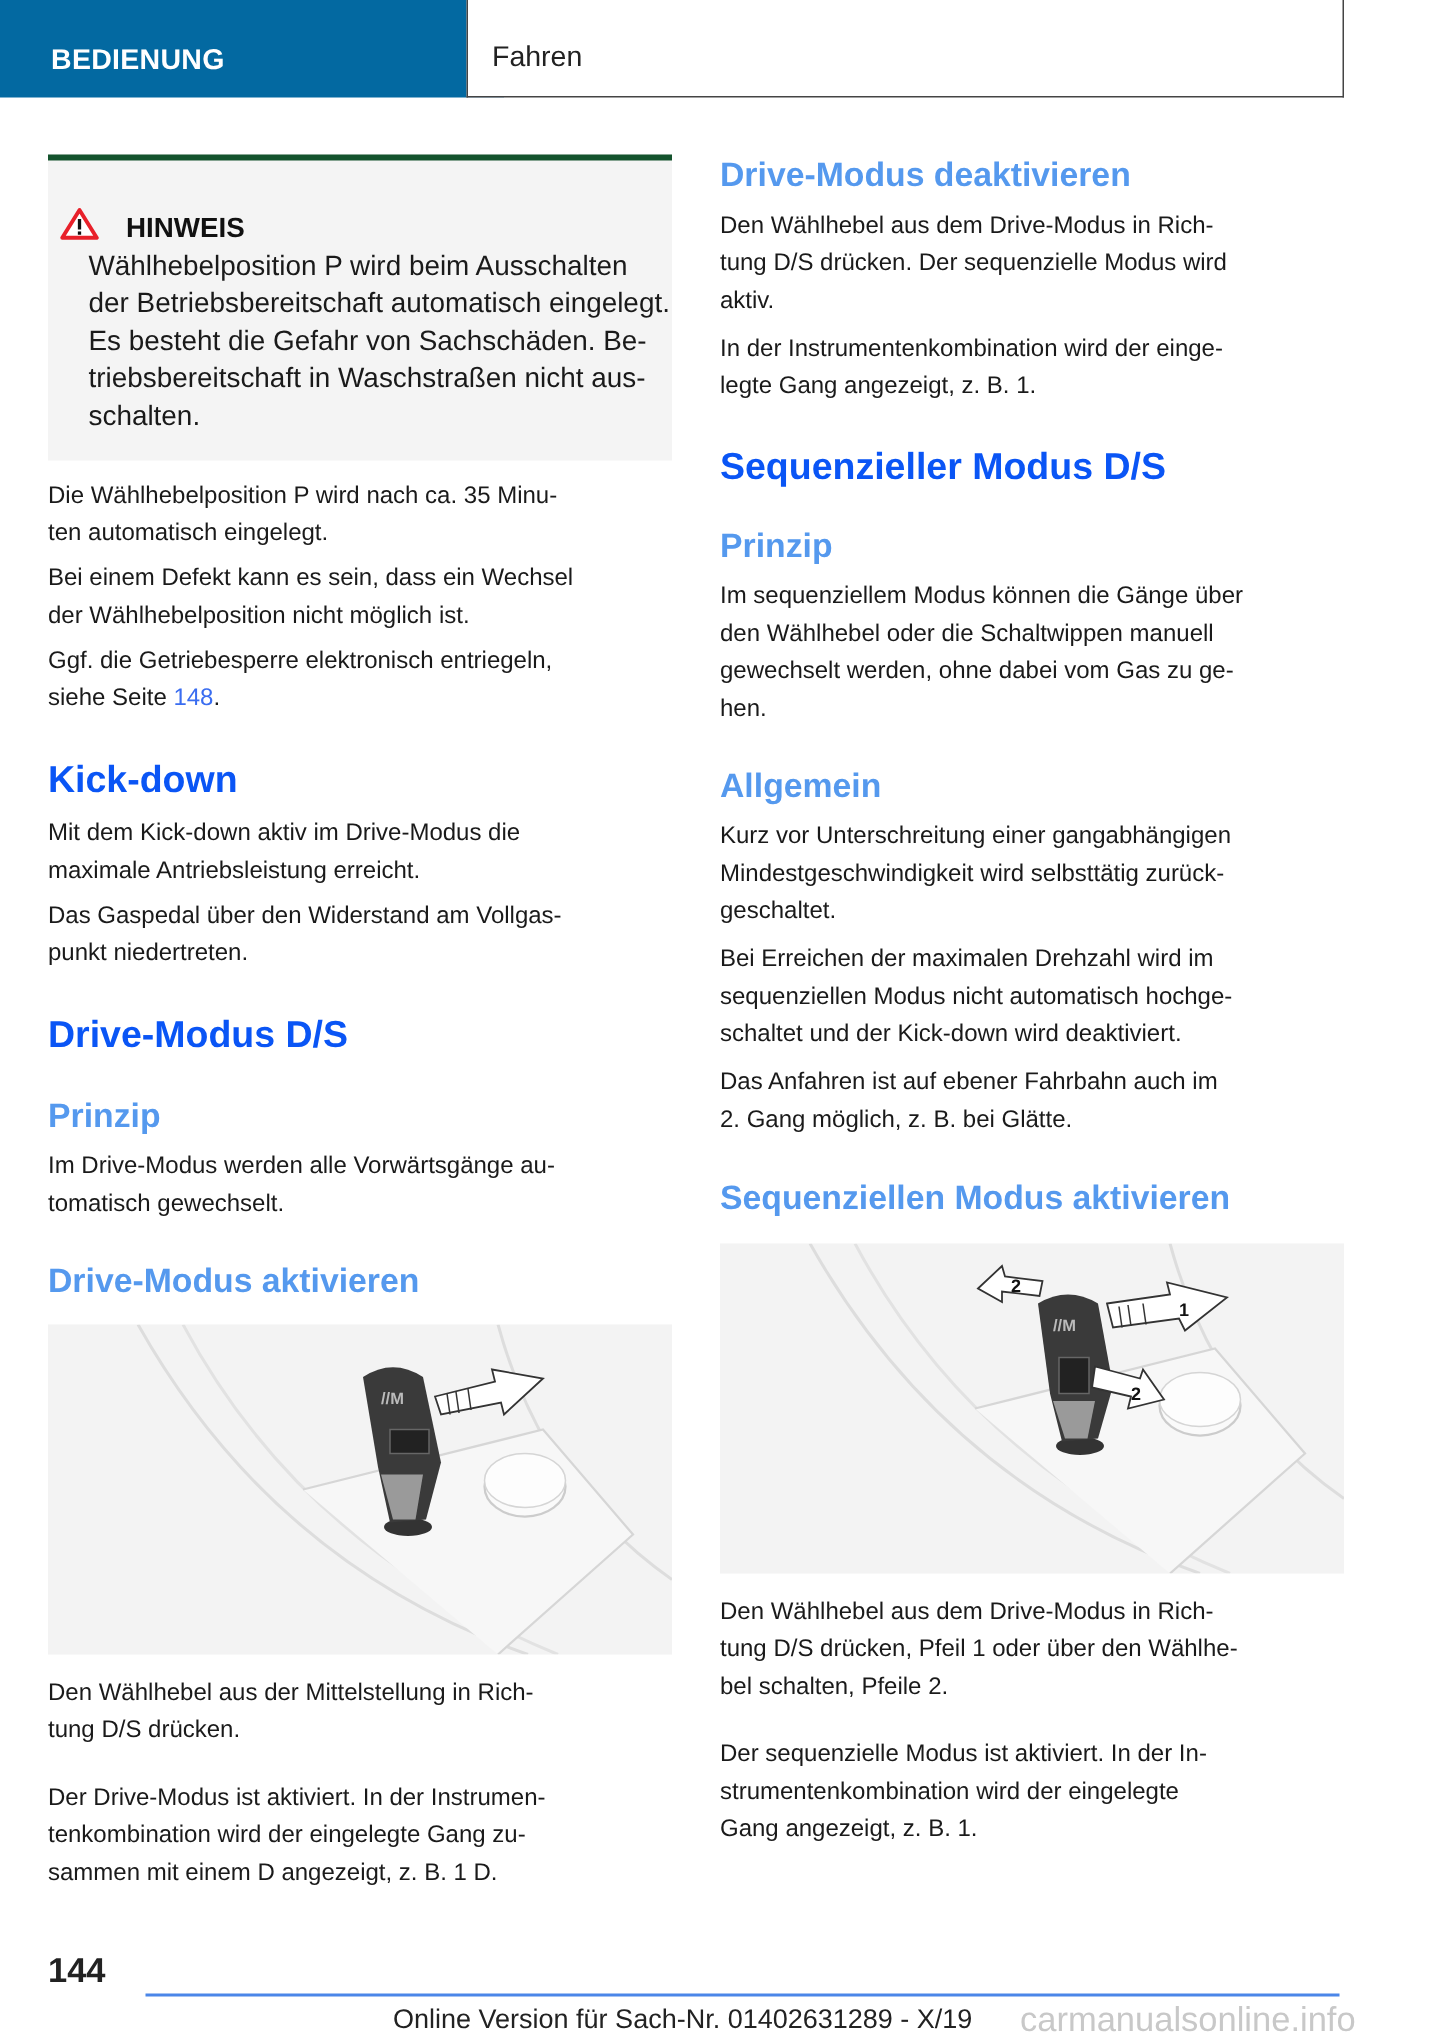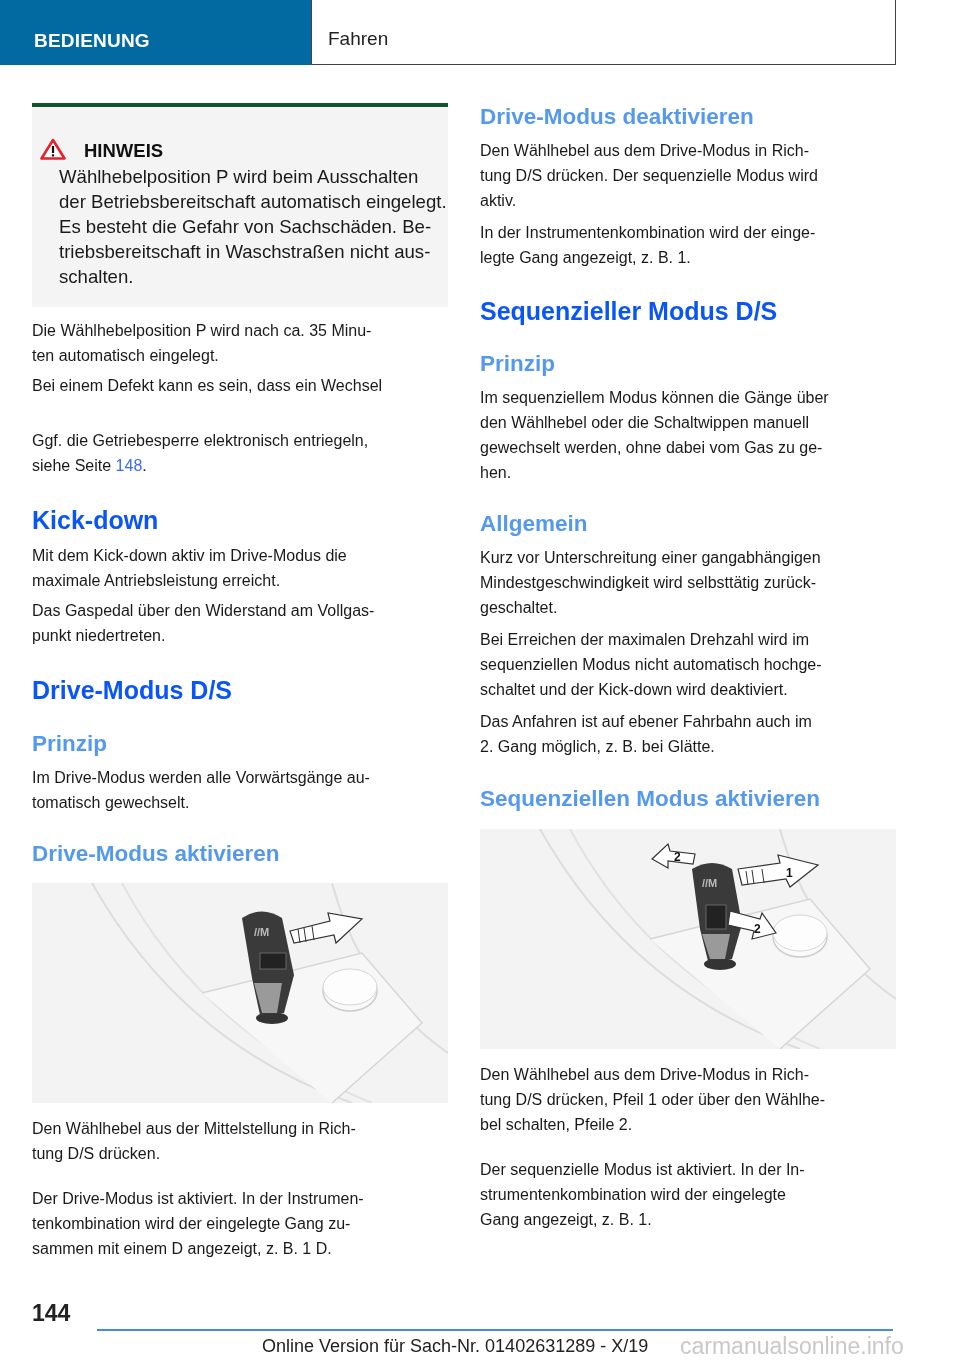--- a/index.html
+++ b/index.html
@@ -63,20 +63,21 @@
       <div>schalten.</div>
     </div>
   </div>
 
   <div class="p" style="top:318px">
     <div>Die Wählhebelposition P wird nach ca. 35 Minu-</div>
       <div>ten automatisch eingelegt.</div>
   </div>
   <div class="p" style="top:373px">
     <div>Bei einem Defekt kann es sein, dass ein Wechsel</div>
+      <div>der Wählhebelposition nicht möglich ist.</div>
   </div>
   <div class="p" style="top:428px">
     <div>Ggf. die Getriebesperre elektronisch entriegeln,</div>
     <div><span>siehe Seite </span><a class="link">148</a><span>.</span></div>
   </div>
 
   <div class="h1" style="top:506px">Kick-down</div>
   <div class="p" style="top:543px">
     <div>Mit dem Kick-down aktiv im Drive-Modus die</div>
       <div>maximale Antriebsleistung erreicht.</div>

